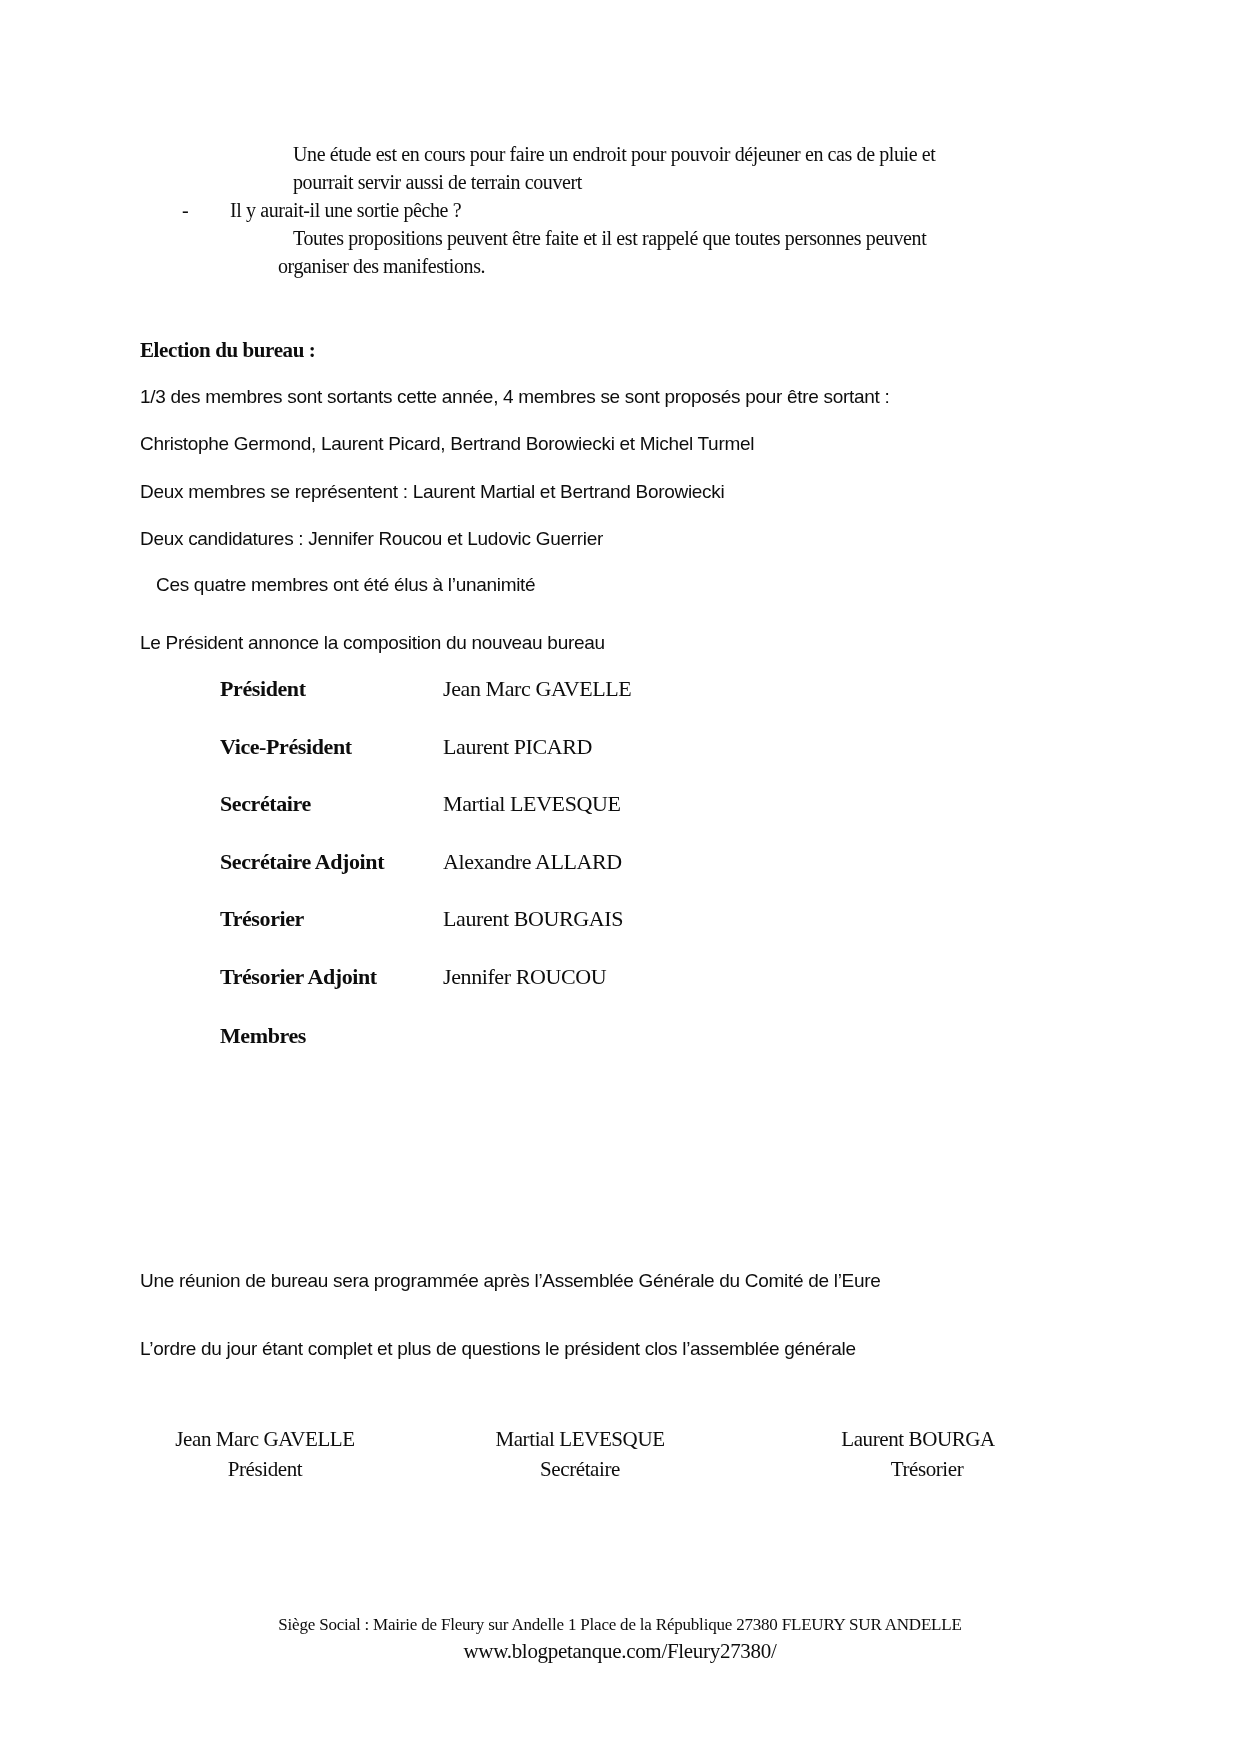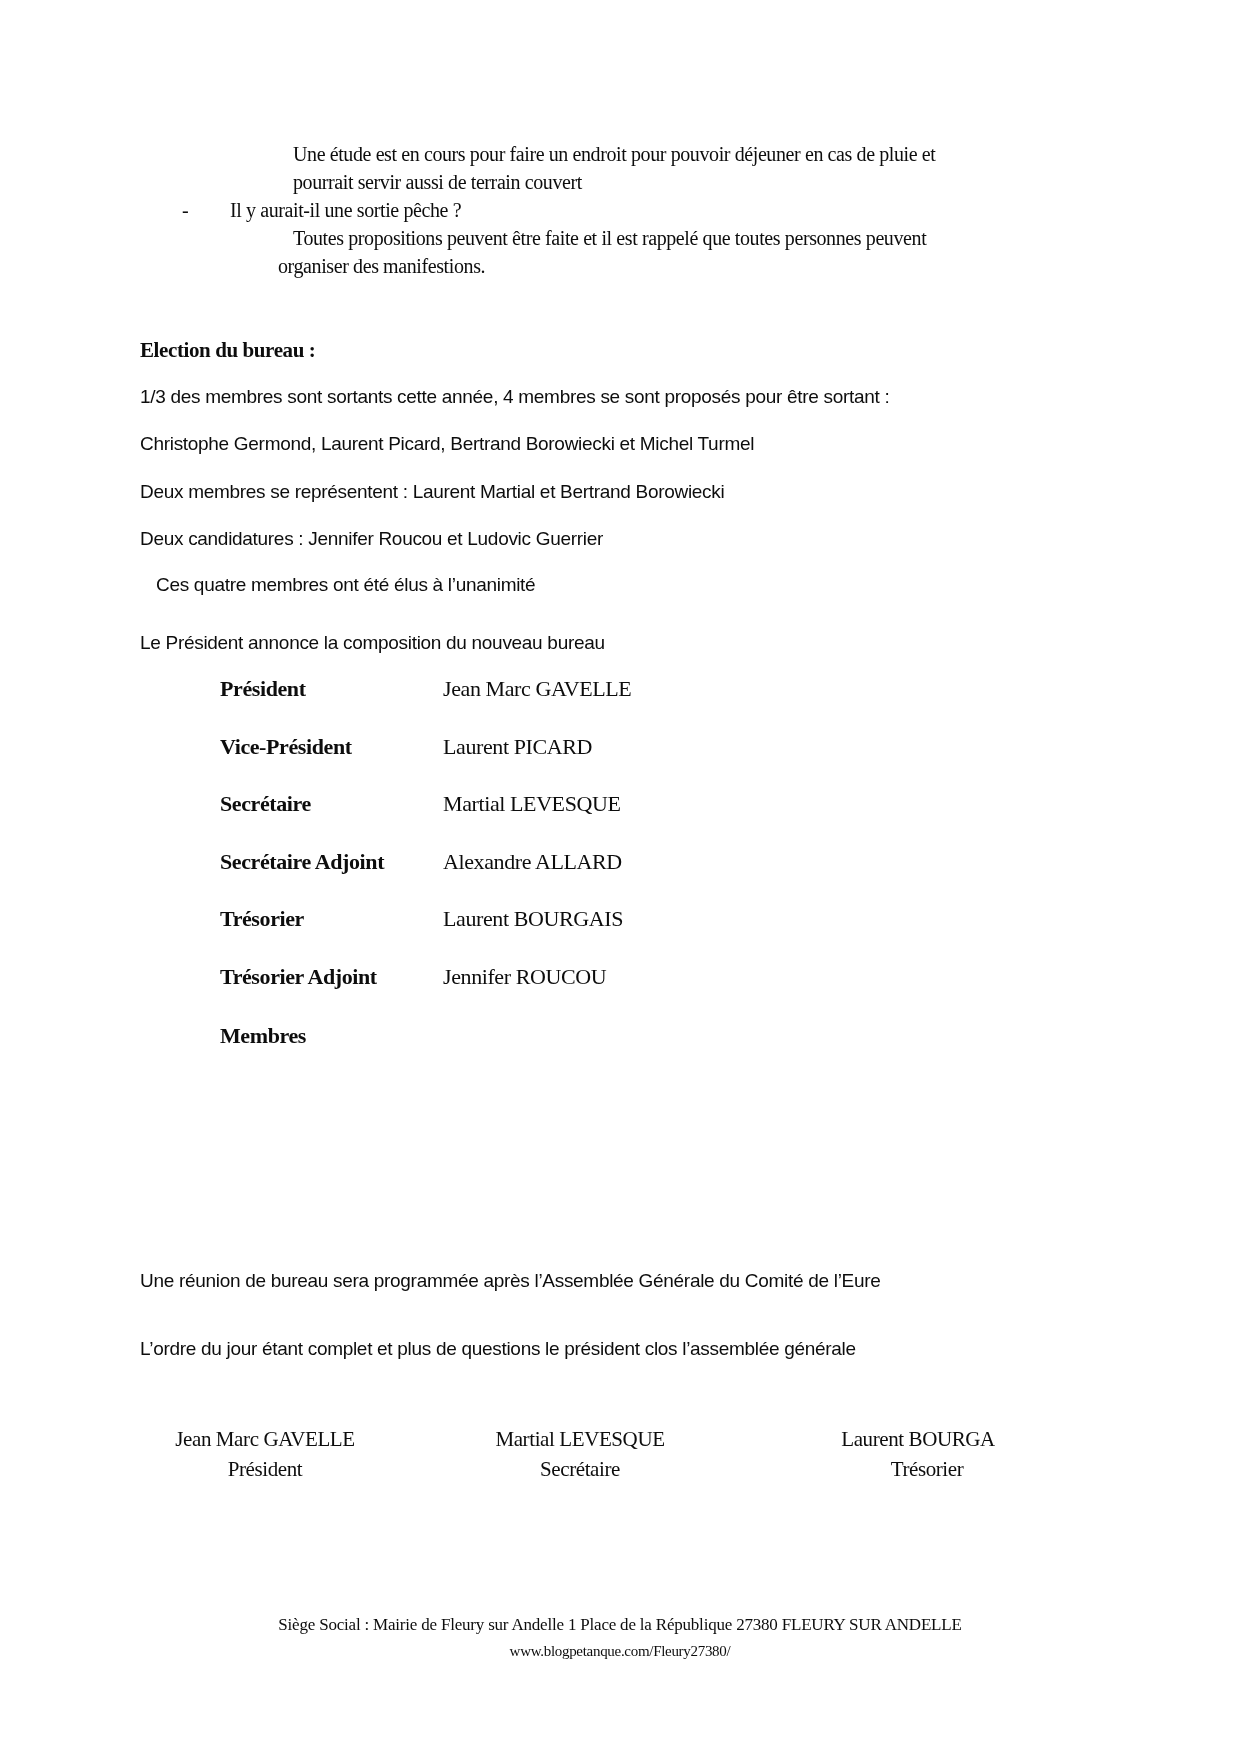--- a/index.html
+++ b/index.html
@@ -61,21 +61,21 @@
     text-align: center;
     font-family: "Liberation Serif", serif;
     font-size: 17px;
     letter-spacing: -0.2px;
     line-height: 24px;
   }
   .footer-line2 {
     width: 1240px;
     text-align: center;
     font-family: "Liberation Serif", serif;
-    font-size: 15px;
+    font-size: 21px;
     letter-spacing: -0.3px;
     line-height: 26px;
   }
 </style>
 </head>
 <body>
 
 <div class="page">
 
   <div class="abs serif" style="left:293px; top:140px;">Une étude est en cours pour faire un endroit pour pouvoir déjeuner en cas de pluie et</div>

